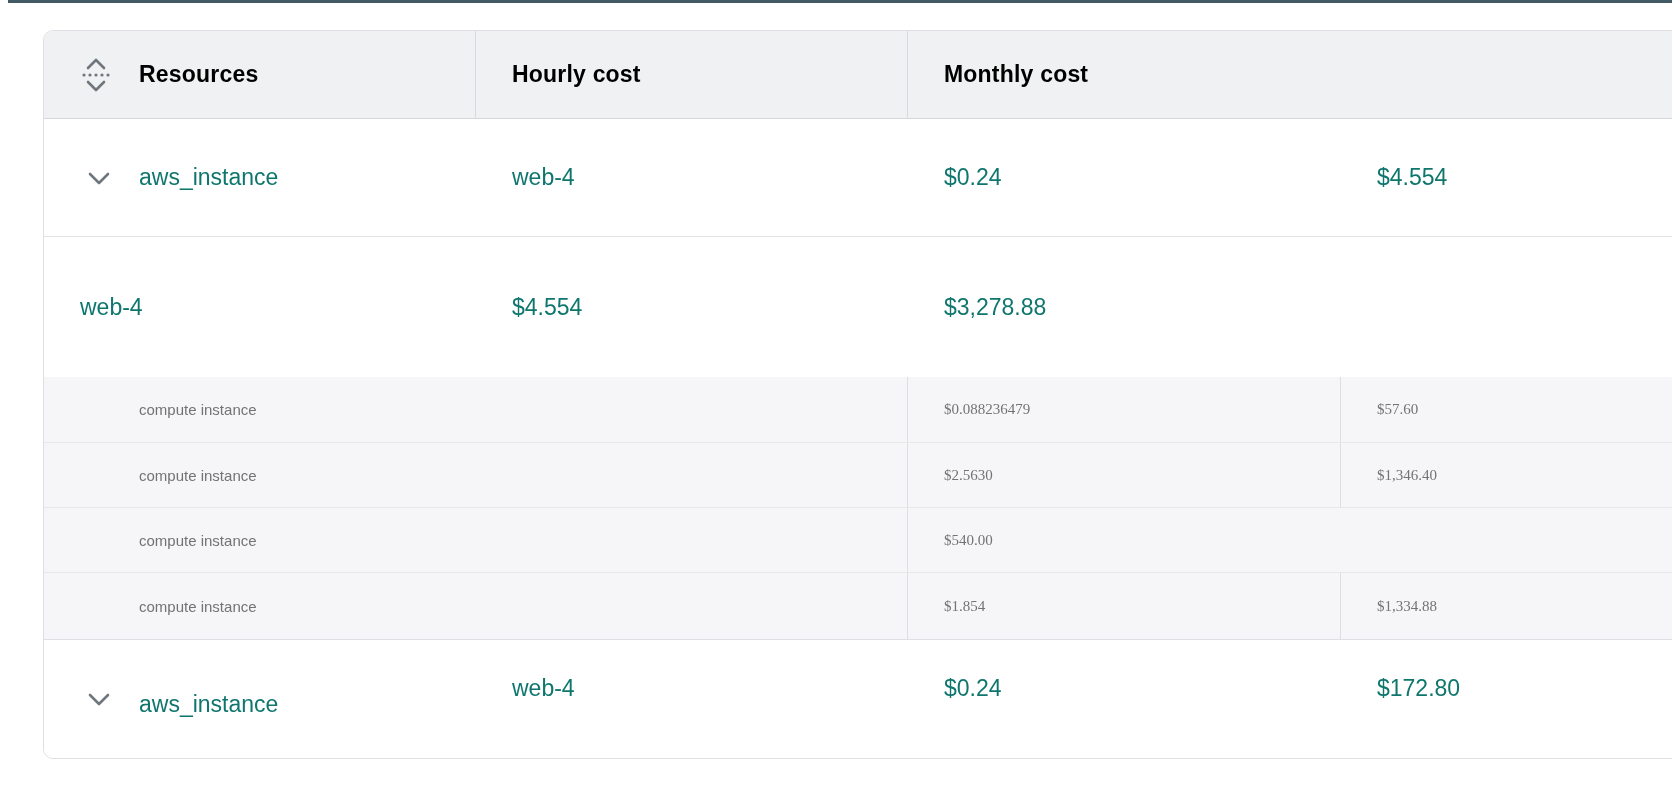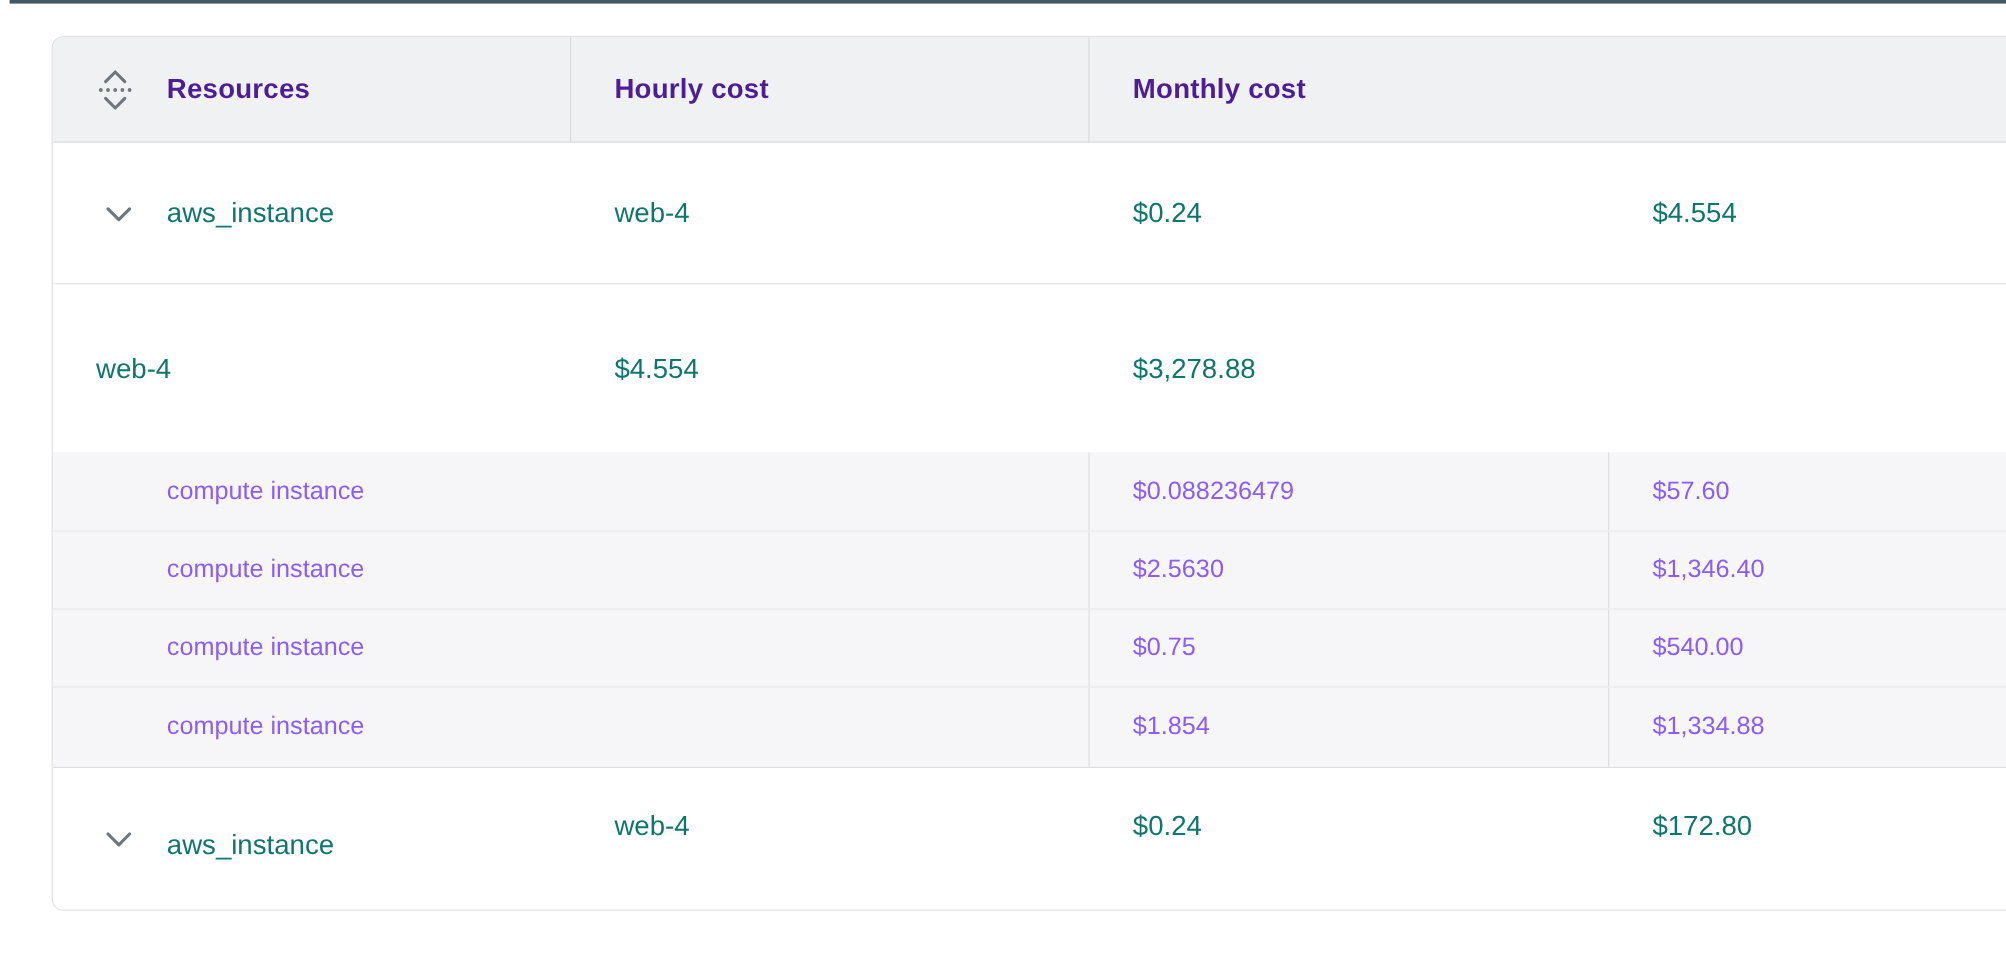--- a/index.html
+++ b/index.html
@@ -12,21 +12,21 @@
   .cost-table {
     position: absolute; top: 30px; left: 43px; width: 1700px;
     border: 1px solid #dfdfe3; border-radius: 10px; background: #fff; overflow: hidden;
   }
 
   .grid-row { display: grid; grid-template-columns: 432px 432px 433px 1fr; }
   .sub-grid-row { display: grid; grid-template-columns: 864px 433px 1fr; }
 
   .thead { background: #f0f1f2; height: 88px; border-bottom: 1px solid #d8d8dc; }
   .th { display: flex; align-items: center; padding-left: 36px;
-        font-size: 23px; font-weight: 700; color: #4c1d95; letter-spacing: .2px; }
+        font-size: 23px; font-weight: 700; color: #000000; letter-spacing: .2px; }
   .th:not(:last-child) { border-right: 1px solid #dadade; }
   .th.first { padding-left: 37px; }
   .th .th-label { margin-left: 28px; }
 
   .row { background: #fff; }
   .row .cell { display: flex; align-items: center; font-size: 23px; color: #0f766e; }
   .cell.resources { padding-left: 37px; }
   .cell.resources .res-label { margin-left: 23px; }
   .cell.pad { padding-left: 36px; }
 
@@ -36,24 +36,24 @@
 
   .row-last .cell { align-items: flex-start; }
   .row-last .cell.resources { padding-top: 51px; }
   .row-last .cell.shift-up { padding-top: 35px; }
 
   .subrow { background: #f6f6f8; height: 65px; }
   .subrow.tall { height: 67px; }
   .subrow:first-of-type { border-top: 1px solid #e3e3e7; }
   .subrow + .subrow { border-top: 1px solid #e8e8eb; }
   .subrow:last-of-type { border-bottom: 1px solid #e3e3e7; }
-  .subrow .scell { display: flex; align-items: center; font-size: 21px; color: #8b5cf6; }
+  .subrow .scell { display: flex; align-items: center; font-size: 15px; color: #737373; }
   .subrow .scell:not(:last-child) { border-right: 1px solid #dedee2; }
   .subrow .scell.label { padding-left: 95px; }
-  .subrow .scell.pad { padding-left: 36px; }
+  .subrow .scell.pad { padding-left: 36px; font-family: Liberation Serif, serif; }
 
   .icon-box { width: 30px; height: 40px; display: flex; align-items: center; justify-content: center; flex: 0 0 auto; }
   .chev-box { width: 35px; display: flex; align-items: center; justify-content: center; flex: 0 0 auto; }
   svg { display: block; }
 </style>
 </head>
 <body>
 
 <div class="viewport">
   <div class="top-line"></div>
@@ -108,21 +108,20 @@
       <div class="scell pad">$0.088236479</div>
       <div class="scell pad">$57.60</div>
     </div>
     <div class="sub-grid-row subrow">
       <div class="scell label">compute instance</div>
       <div class="scell pad">$2.5630</div>
       <div class="scell pad">$1,346.40</div>
     </div>
     <div class="sub-grid-row subrow">
       <div class="scell label">compute instance</div>
-      <div class="scell pad">$0.75</div>
       <div class="scell pad">$540.00</div>
     </div>
     <div class="sub-grid-row subrow tall">
       <div class="scell label">compute instance</div>
       <div class="scell pad">$1.854</div>
       <div class="scell pad">$1,334.88</div>
     </div>
 
     <div class="grid-row row row-last">
       <div class="cell resources">

